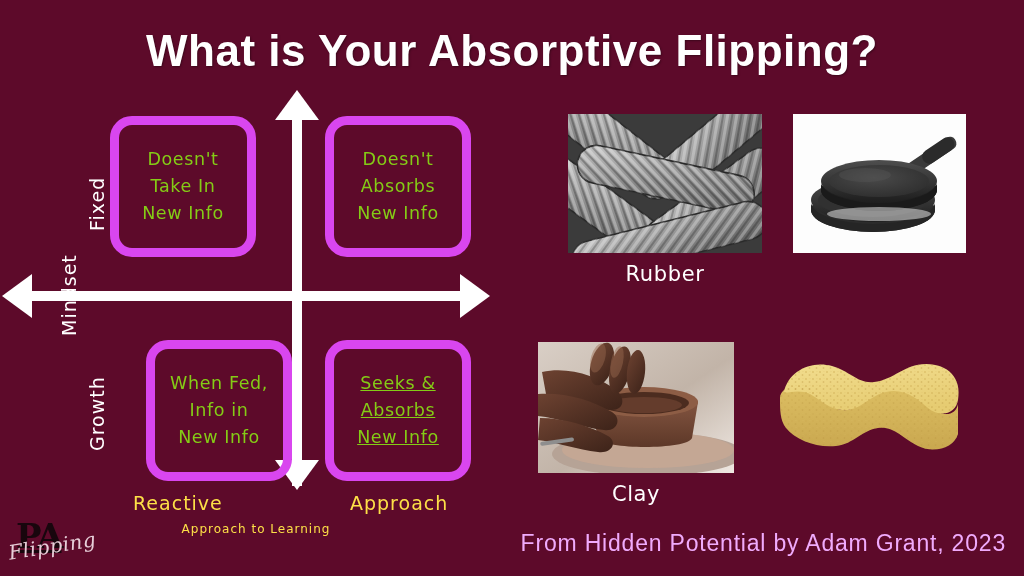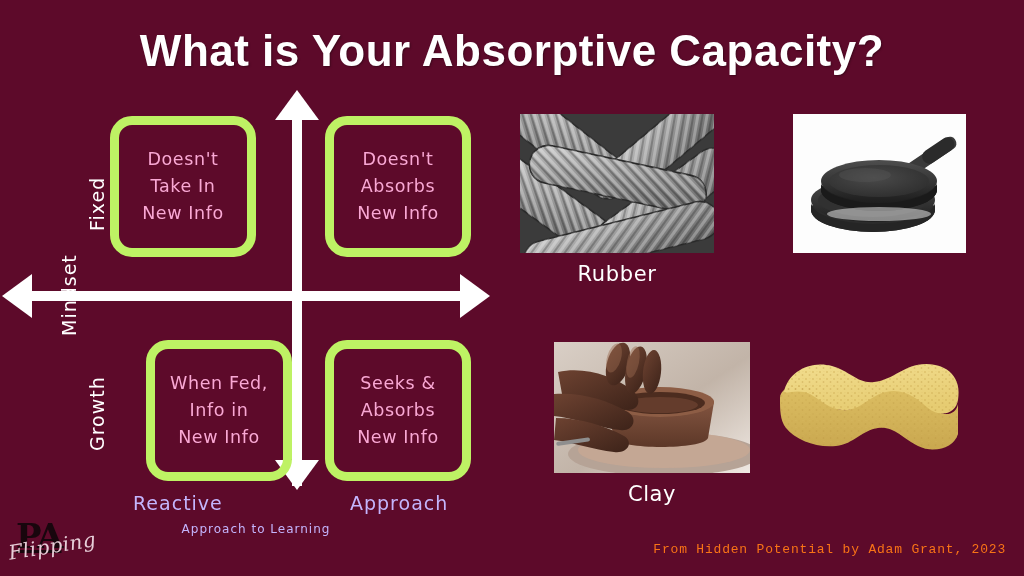--- a/index.html
+++ b/index.html
@@ -39,41 +39,41 @@
     left: 0;
     top: 96px;
     width: 512px;
     height: 470px;
   }
 
   .quad {
     position: absolute;
     width: 146px;
     height: 141px;
-    border: 9px solid #bef264;
+    border: 9px solid #d946ef;
     border-radius: 22px;
     box-sizing: border-box;
     background: transparent;
     display: flex;
     flex-direction: column;
     align-items: center;
     justify-content: center;
-    color: #f9a8d4;
+    color: #84cc16;
     font-family: "DejaVu Sans", sans-serif;
     font-size: 17.5px;
     line-height: 1.55;
     text-align: center;
     letter-spacing: 0.6px;
   }
   .quad span { display: block; white-space: nowrap; }
 
   #quad-tl { left: 110px; top: 20px; }
   #quad-tr { left: 325px; top: 20px; }
   #quad-bl { left: 110px; top: 244px; margin-left: 36px; }
-  #quad-br { left: 325px; top: 244px; }
+  #quad-br { left: 325px; top: 244px; text-decoration: underline; }
 
   
   #axis-v {
     position: absolute;
     left: 292px;
     top: 8px;
     width: 10px;
     height: 382px;
     background: #ffffff;
   }
@@ -123,21 +123,21 @@
     letter-spacing: 1px;
     white-space: nowrap;
     transform-origin: left top;
   }
   #lab-fixed   { left: 86px;  top: 135px; transform: rotate(-90deg); }
   #lab-growth  { left: 86px;  top: 355px; transform: rotate(-90deg); }
   #lab-mindset { left: 58px;  top: 240px; transform: rotate(-90deg); }
 
   .hlabel {
     position: absolute;
-    color: #c4b5fd;
+    color: #fde047;
     font-family: "DejaVu Sans", sans-serif;
     font-size: 19px;
     letter-spacing: 1px;
     white-space: nowrap;
   }
   #lab-reactive  { left: 133px; top: 396px; }
   #lab-proactive { left: 350px; top: 396px; }
   #lab-approach  { left: 0; top: 426px; width: 512px; text-align: center; font-size: 12px; }
 
   
@@ -150,38 +150,38 @@
   .photo-cap {
     margin-top: 9px;
     text-align: center;
     color: #ffffff;
     font-family: "DejaVu Sans", sans-serif;
     font-size: 21px;
     letter-spacing: 0.6px;
   }
 
   
-  #cell-rubber { left: 520px; top: 114px; }
+  #cell-rubber { left: 568px; top: 114px; }
   #cell-teflon { left: 793px; top: 114px; }
-  #cell-clay   { left: 538px; top: 342px; margin-left: 16px; }
+  #cell-clay   { left: 538px; top: 342px; }
   #cell-sponge { left: 762px; top: 342px; }
 
   #ph-rubber { width: 194px; height: 139px; }
   #ph-teflon { width: 173px; height: 139px; }
   #ph-clay   { width: 196px; height: 131px; }
   #ph-sponge { width: 212px; height: 131px; background: transparent; }
 
   
   #source {
     position: absolute;
     right: 18px;
     bottom: 19px;
-    color: #f97316;
-    font-family: Liberation Mono, monospace;
-    font-size: 13px;
+    color: #f0abfc;
+    font-family: Liberation Sans, sans-serif;
+    font-size: 23px;
     letter-spacing: 0.8px;
     white-space: nowrap;
   }
 
   #logo {
     position: absolute;
     left: 6px;
     bottom: 8px;
     width: 96px;
     height: 56px;
@@ -207,21 +207,21 @@
     color: #e7cfd9;
     transform: rotate(-9deg);
     letter-spacing: 0.5px;
   }
 </style>
 </head>
 <body>
 
 <div id="slide">
 
-  <div id="title">What is Your Absorptive Capacity?</div>
+  <div id="title">What is Your Absorptive Flipping?</div>
 
   <div id="matrix">
 
     <div id="axis-v"></div>
     <div id="axis-h"></div>
     <div class="arrowhead" id="arr-up"></div>
     <div class="arrowhead" id="arr-down"></div>
     <div class="arrowhead" id="arr-left"></div>
     <div class="arrowhead" id="arr-right"></div>
 

